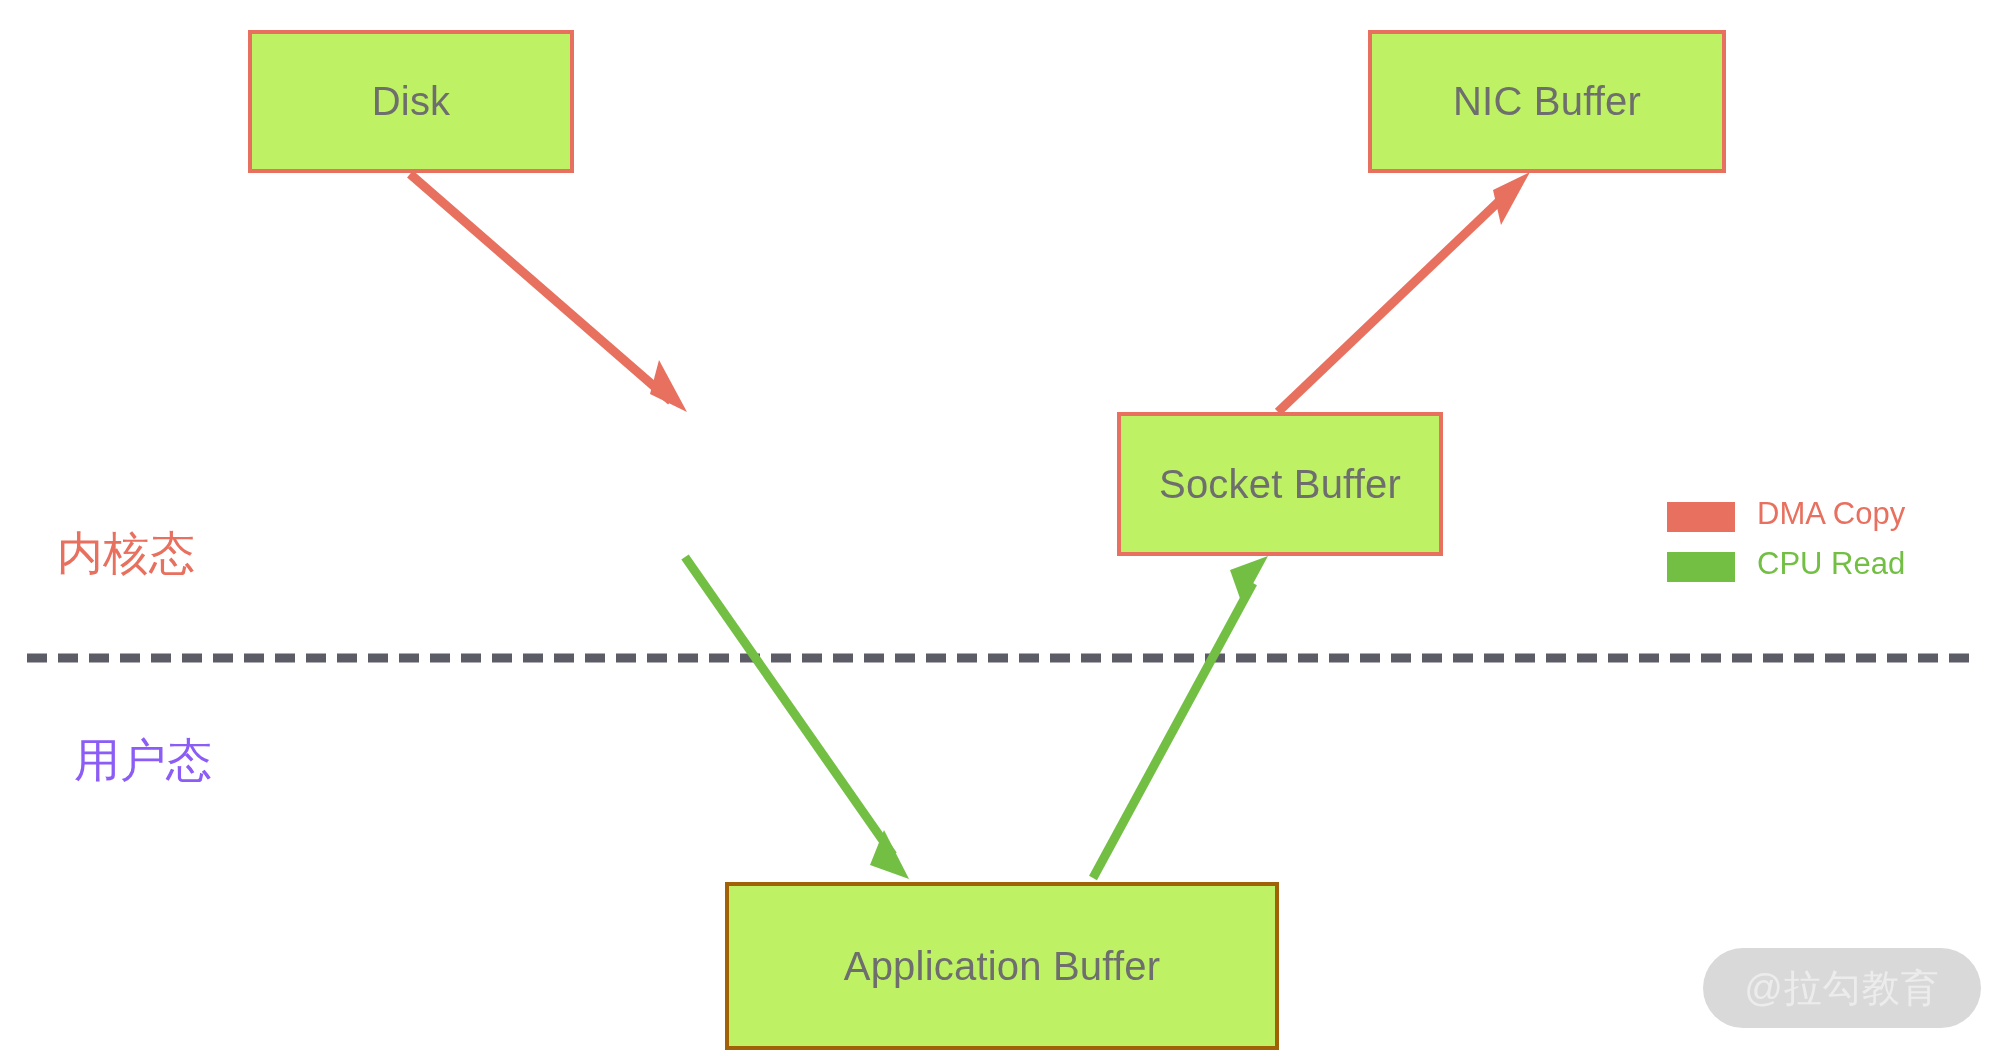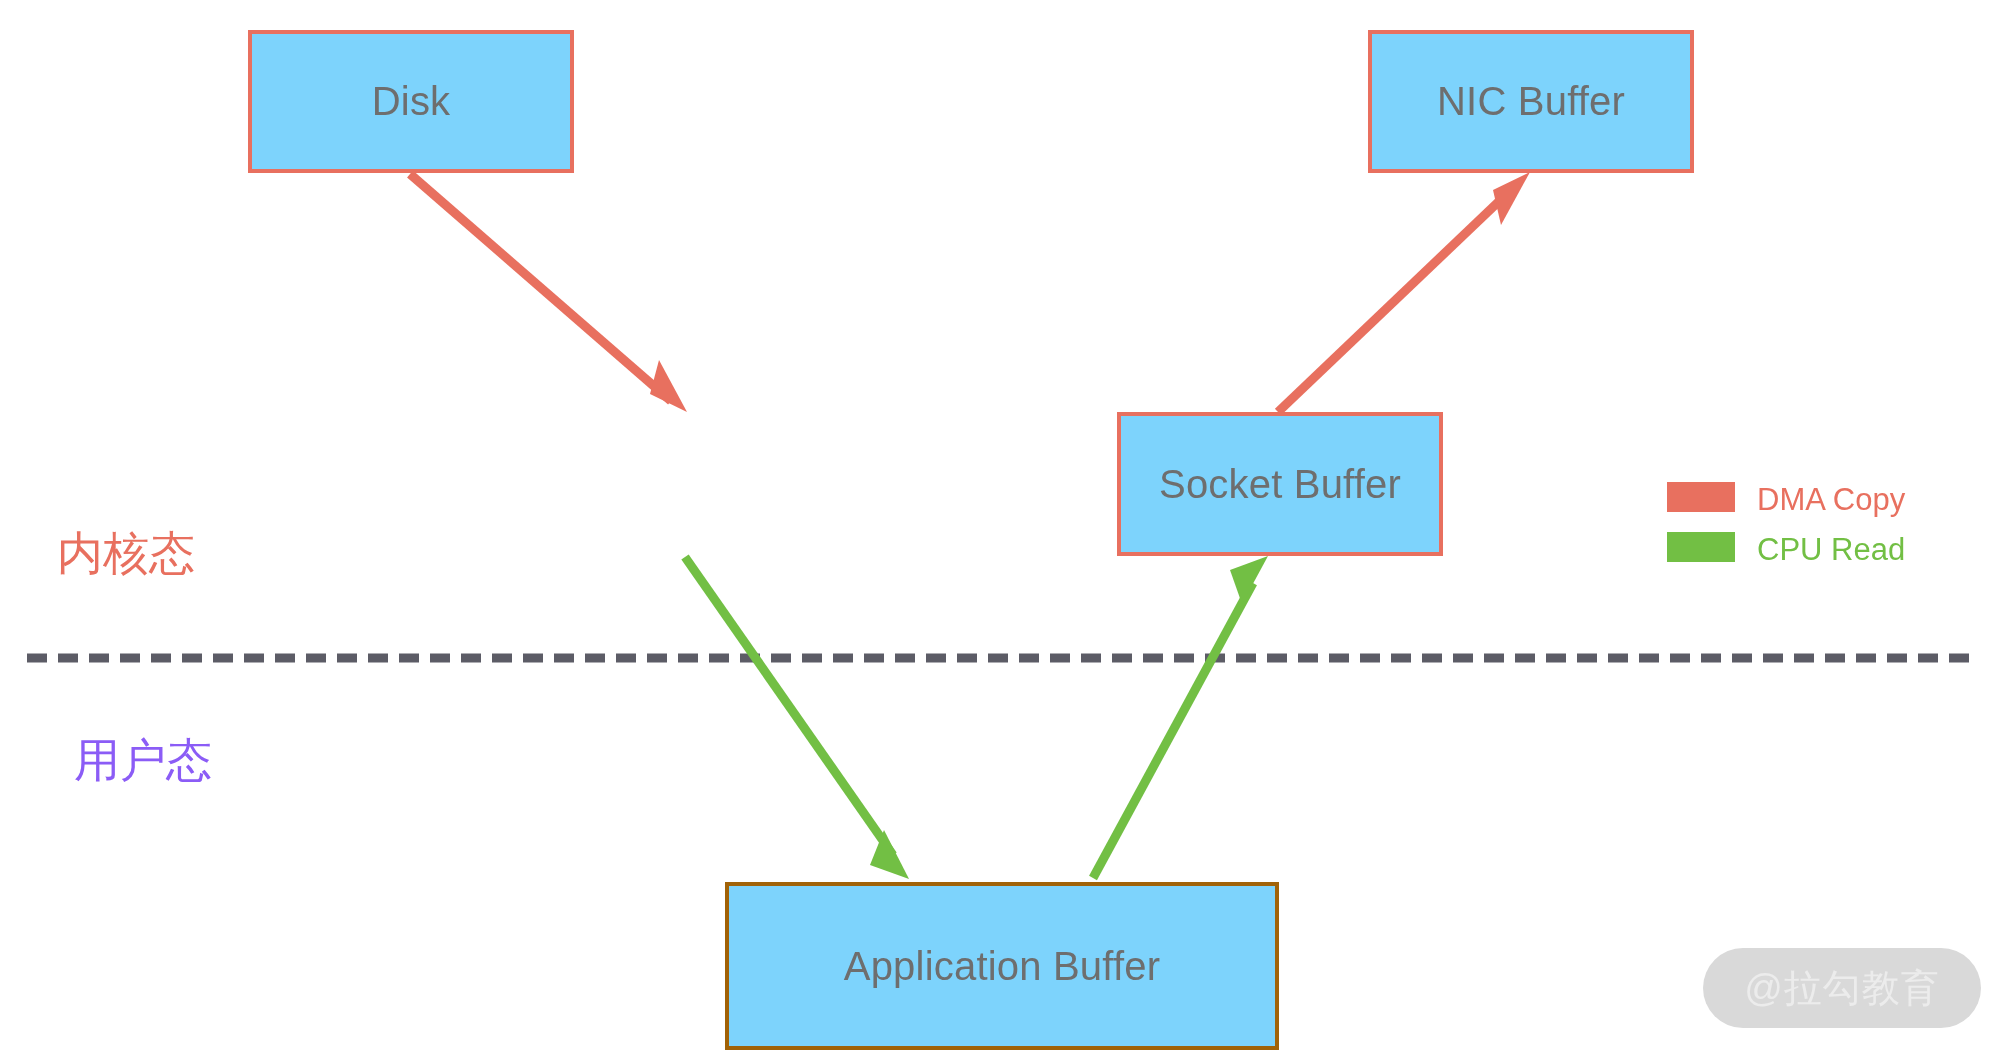--- a/index.html
+++ b/index.html
@@ -20,37 +20,37 @@
   #diagram-svg {
     position: absolute;
     left: 0;
     top: 0;
     width: 2012px;
     height: 1056px;
   }
   .node-box {
     position: absolute;
     box-sizing: border-box;
-    background: #7dd3fc;
+    background: #bef264;
     display: flex;
     align-items: center;
     justify-content: center;
   }
   .node-label {
     font-size: 40px;
     color: #6e6e6e;
     letter-spacing: 0.2px;
     white-space: nowrap;
     font-weight: 400;
   }
   .box-kernel { border: 4px solid #e8705f; }
   .box-user   { border: 4px solid #a16207; }
 
   #node-disk        { left: 248px; top: 30px;  width: 326px; height: 143px; }
-  #node-nic         { left: 1368px; top: 30px;  width: 326px; height: 143px; }
+  #node-nic         { left: 1368px; top: 30px;  width: 358px; height: 143px; }
   #node-read        { left: 523px; top: 412px; width: 326px; height: 144px; }
   #node-socket      { left: 1117px; top: 412px; width: 326px; height: 144px; }
   #node-application { left: 725px; top: 882px; width: 554px; height: 168px; }
 
   .state-label {
     position: absolute;
     font-size: 46px;
     font-weight: 400;
     white-space: nowrap;
     line-height: 1;
@@ -59,21 +59,21 @@
   #label-user   { left: 74px; top: 737px; color: #8b5cf6; }
 
   #legend {
     position: absolute;
     left: 1667px;
     top: 482px;
     width: 330px;
   }
   .legend-row {
     display: flex;
-    align-items: flex-start;
+    align-items: flex-end;
     height: 50px;
   }
   .legend-swatch {
     width: 68px;
     height: 30px;
     flex: 0 0 auto;
   }
   .legend-swatch.dma { background: #e8705f; }
   .legend-swatch.cpu { background: #72bf44; }
   .legend-text {

